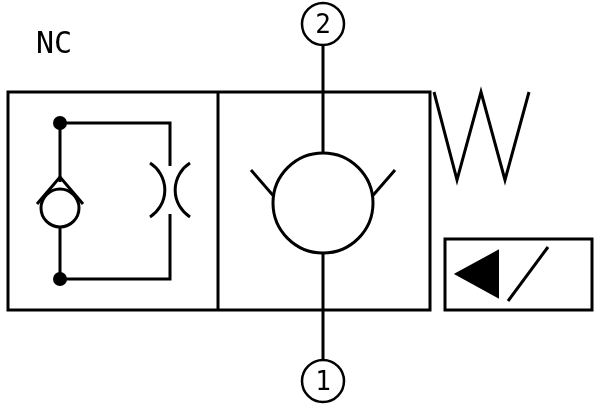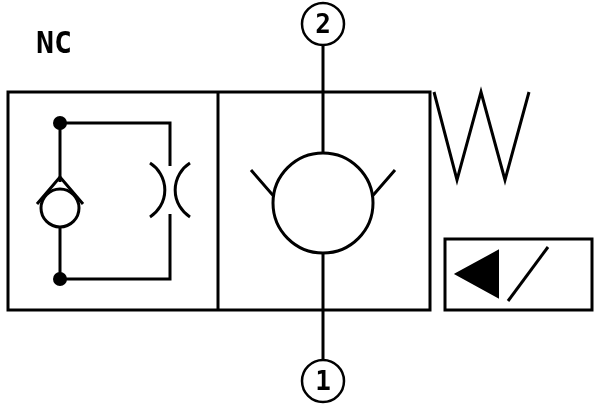--- a/index.html
+++ b/index.html
@@ -6,21 +6,20 @@
     margin: 0;
     padding: 0;
     background: #ffffff;
   }
   .stage {
     position: relative;
     width: 600px;
     height: 404px;
     background: #ffffff;
     overflow: hidden;
-    font-weight: bold;
   }
   svg {
     display: block;
   }
   .schematic-text {
     font-family: "DejaVu Sans Mono", "Liberation Mono", monospace;
     fill: #000000;
   }
 </style>
 </head>

